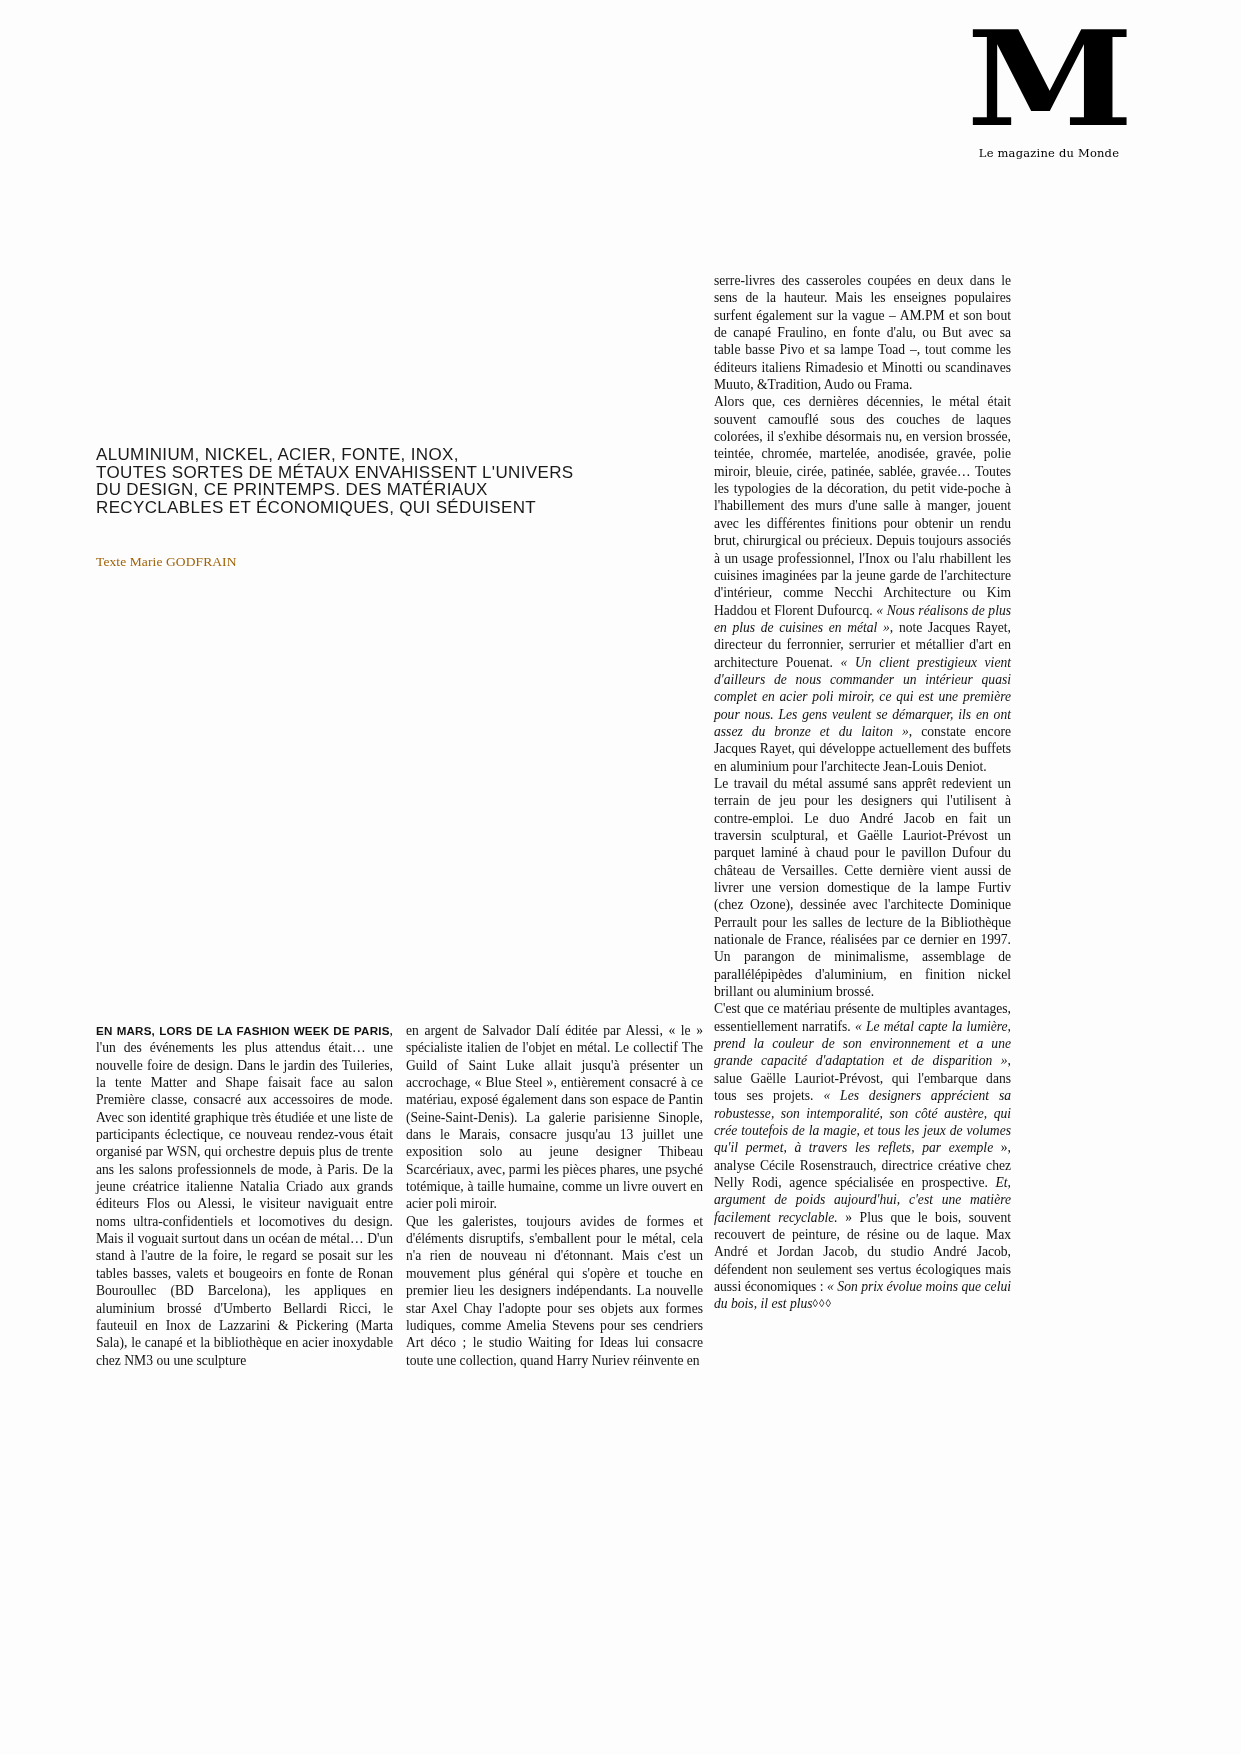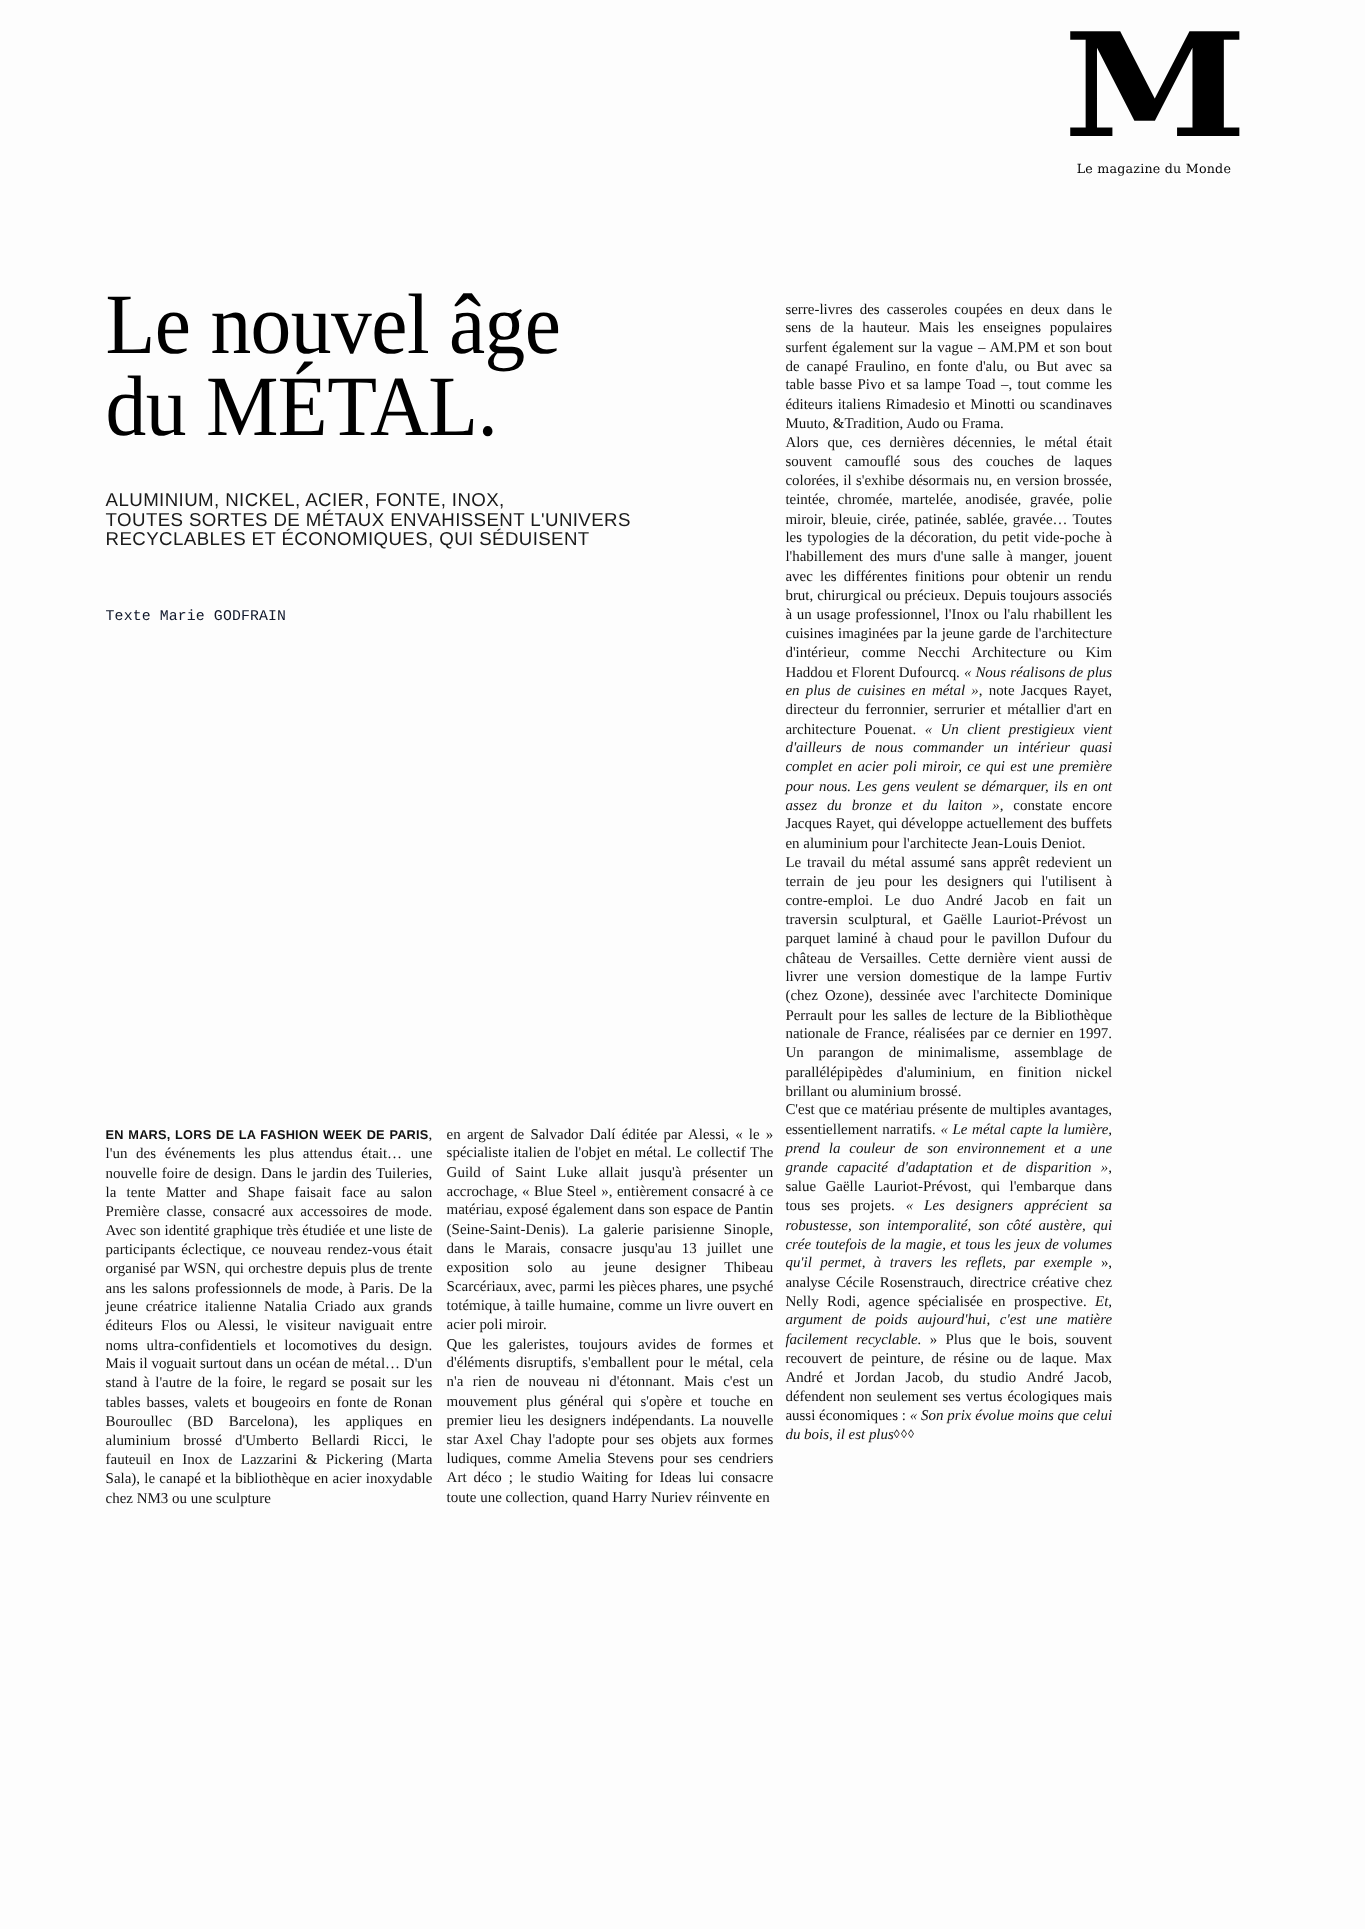--- a/index.html
+++ b/index.html
@@ -77,24 +77,24 @@
     line-height: 17.6px;
     letter-spacing: 0.35px;
     color: #1a1a1a;
   }
   .standfirst div { white-space: nowrap; }
 
   .byline {
     position: absolute;
     left: 96px;
     top: 554px;
-    font-family: Liberation Mono, monospace;
+    font-family: Liberation Serif, serif;
     font-size: 13.5px;
     letter-spacing: 0.1px;
-    color: #0f172a;
+    color: #a16207;
   }
 
   
   .col {
     position: absolute;
     font-family: "Liberation Serif", serif;
     font-size: 13.6px;
     line-height: 17.35px;
     text-align: justify;
     text-justify: inter-word;
@@ -137,28 +137,25 @@
 
 <div class="page">
 
   <div class="masthead">
     <span class="masthead-m">M</span>
     <div class="masthead-sub">
       <span class="light">Le magazine </span><span class="bold">du Monde</span>
     </div>
   </div>
 
-  <div class="headline">
-    <div class="headline-line">Le nouvel âge</div>
-    <div class="headline-line">du MÉTAL.</div>
-  </div>
 
   <div class="standfirst">
     <div>ALUMINIUM, NICKEL, ACIER, FONTE, INOX,</div>
     <div>TOUTES SORTES DE MÉTAUX ENVAHISSENT L'UNIVERS</div>
+    <div>DU DESIGN, CE PRINTEMPS. DES MATÉRIAUX</div>
     <div>RECYCLABLES ET ÉCONOMIQUES, QUI SÉDUISENT</div>
   </div>
 
   <div class="byline">Texte Marie GODFRAIN</div>
 
   <div class="col col-1">
     <p><span class="lead-in">EN MARS, LORS DE LA FASHION WEEK DE PARIS</span><span>, l'un des événements les plus attendus était… une nouvelle foire de design. Dans le jardin des Tuileries, la tente Matter and Shape faisait face au salon Première classe, consacré aux accessoires de mode. Avec son identité graphique très étudiée et une liste de participants éclectique, ce nouveau rendez-vous était organisé par WSN, qui orchestre depuis plus de trente ans les salons professionnels de mode, à Paris. De la jeune créatrice italienne Natalia Criado aux grands éditeurs Flos ou Alessi, le visiteur naviguait entre noms ultra-confidentiels et locomotives du design. Mais il voguait surtout dans un océan de métal… D'un stand à l'autre de la foire, le regard se posait sur les tables basses, valets et bougeoirs en fonte de Ronan Bouroullec (BD Barcelona), les appliques en aluminium brossé d'Umberto Bellardi Ricci, le fauteuil en Inox de Lazzarini &amp; Pickering (Marta Sala), le canapé et la bibliothèque en acier inoxydable chez NM3 ou une sculpture</span></p>
   </div>
 
   <div class="col col-2">

